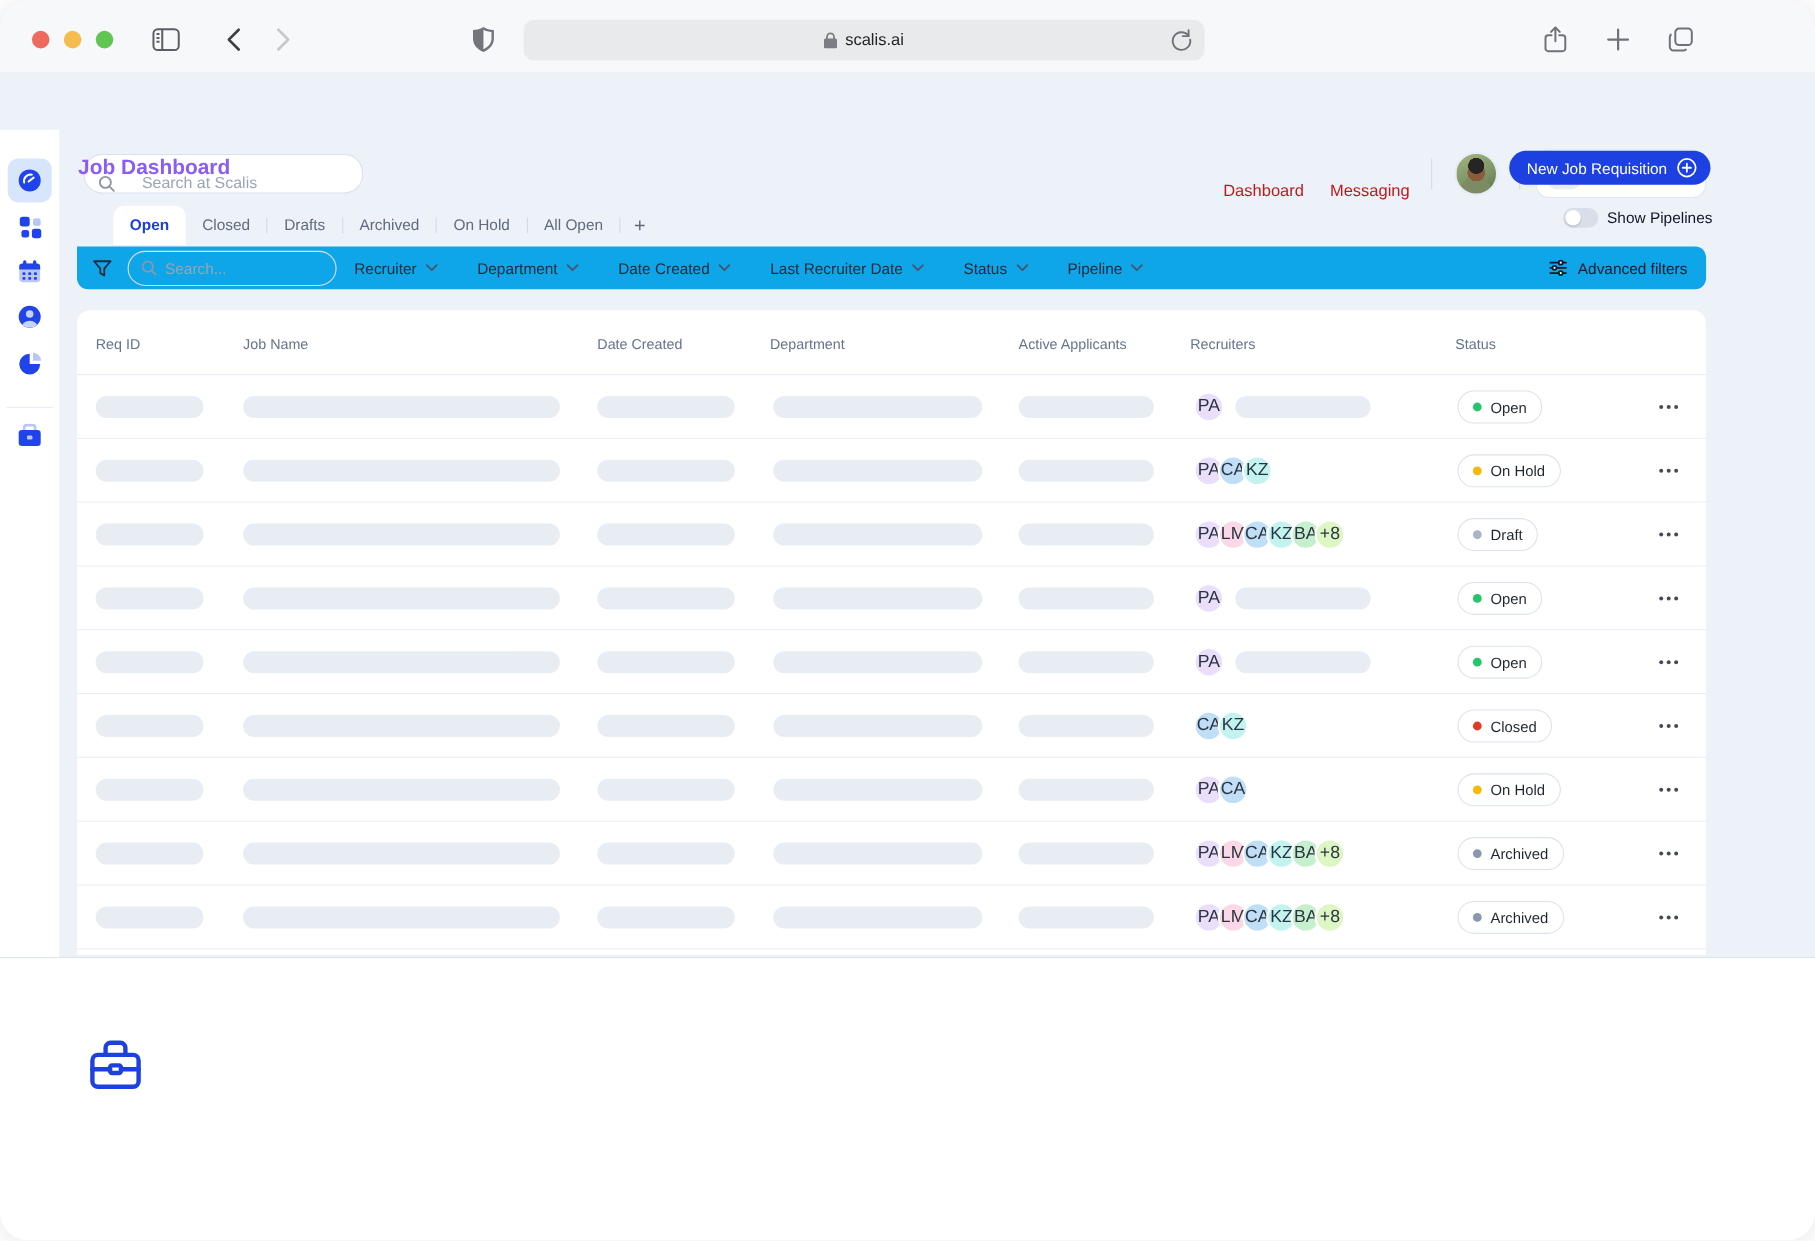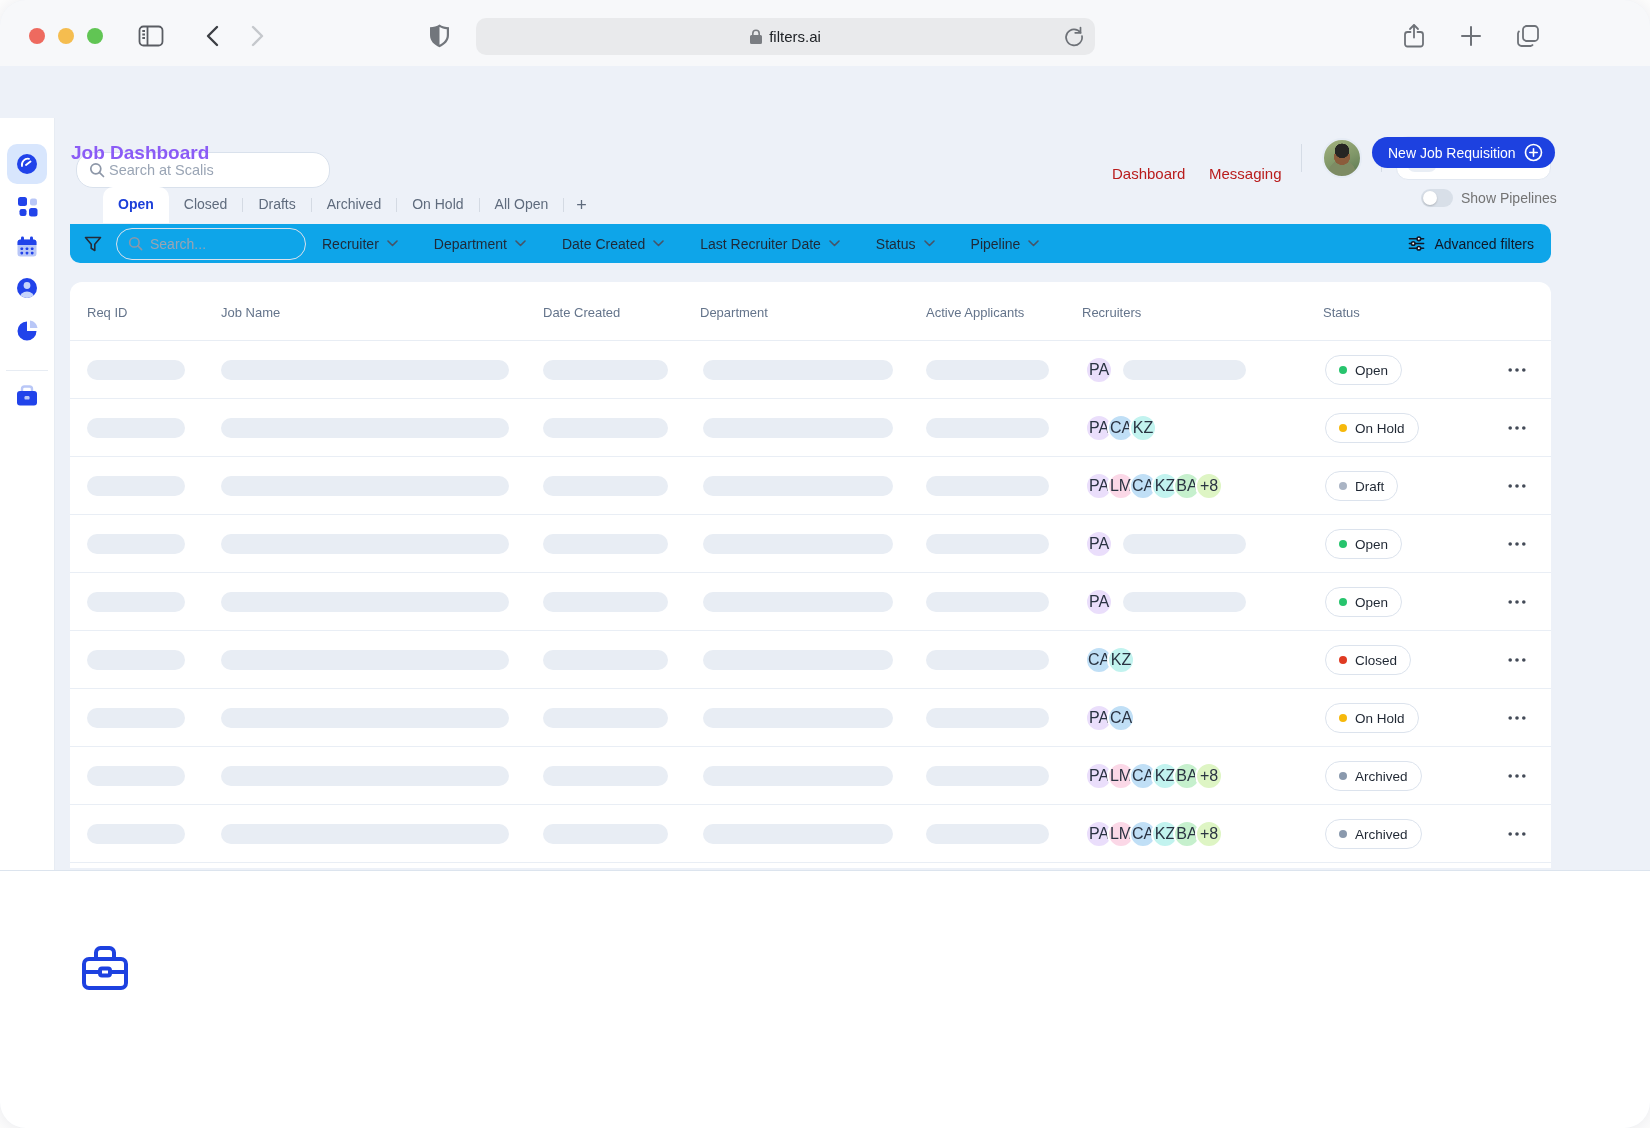--- a/index.html
+++ b/index.html
@@ -19,21 +19,21 @@
     background:#e9eaec; border-radius:10px; display:flex; align-items:center; justify-content:center;
     gap:7px; color:#202327; font-size:15px;
   }
   .urlbar .reload { position:absolute; right:8px; top:5px; }
   
   .appbar { position:absolute; left:0; top:66px; width:1650px; height:52px; background:#edf1f8; }
   .logo { position:absolute; left:17px; top:72px; width:37px; height:37px; }
   .hdr-search {
     position:absolute; left:76px; top:74px; width:254px; height:36px;
     background:#fff; border:1px solid #d9e1ec; border-radius:17px;
-    display:flex; align-items:center; gap:4px; padding:0 12px;margin-top:12px;
+    display:flex; align-items:flex-end; gap:24px; padding:0 12px;
   }
   .hdr-search input { border:none; outline:none; flex:1; font-size:14.5px; color:#1a2233; background:transparent; font-family:"Liberation Sans",sans-serif; }
   .hdr-search input::placeholder { color:#9aa5b5; }
   .nav-link { position:absolute; top:83px; font-size:15px; font-weight:500; color:#b91c1c; cursor:pointer;margin-top:16px; }
   .nav-dash { left:1112px; } .nav-msg { left:1209px; }
   .vdiv { position:absolute; top:78px; width:1px; height:28px; background:#d5dce6; }
   .avatar {
     position:absolute; left:1322px; top:72px; width:40px; height:40px; border-radius:50%;
     border:2px solid #e6ecf5;
     background:
@@ -63,21 +63,21 @@
     display:flex; align-items:center; gap:8px; cursor:pointer; font-family:"Liberation Sans",sans-serif;
   }
   .tabs { position:absolute; left:103px; top:186px; height:38px; display:flex; align-items:center; }
   .tab { padding:9px 15px 11px; font-size:14px; color:#5f6b7d; cursor:pointer; white-space:nowrap; }
   .tab.active { background:#fff; border-radius:10px 10px 0 0; color:#1c3fd9; font-weight:700; }
   .tab-sep { width:1px; height:14px; background:#d4dae3; }
   .tab-plus { padding:0 12px; color:#5f6b7d; font-size:18px; cursor:pointer; }
   .toggle-wrap { position:absolute; left:1421px; top:189px; display:flex; align-items:center; gap:8px; }
   .toggle { width:32px; height:18px; border-radius:9px; background:#d8dfe8; position:relative; cursor:pointer; }
   .toggle .knob { position:absolute; left:2px; top:2px; width:14px; height:14px; border-radius:50%; background:#fff; box-shadow:0 1px 2px rgba(0,0,0,.2); }
-  .toggle-label { font-size:14px; font-weight:500; color:#737373; }
+  .toggle-label { font-size:14px; font-weight:500; color:#0f172a; }
   
   .filterbar { position:absolute; left:70px; top:224px; width:1481px; height:39px; background:#0ea5e9; border-radius:0 10px 10px 10px; display:flex; align-items:center; }
   .funnel { margin-left:14px; }
   .f-search {
     margin-left:14px; width:190px; height:32px; border:1px solid #d9e1ec; border-radius:16px;
     display:flex; align-items:center; gap:7px; padding:0 11px;
   }
   .f-search input { border:none; outline:none; flex:1; width:100%; font-size:14px; color:#1a2233; background:transparent; font-family:"Liberation Sans",sans-serif; }
   .f-search input::placeholder { color:#9aa4b2; }
   .filters { display:flex; align-items:center; gap:36px; margin-left:16px; }
@@ -145,21 +145,21 @@
     <span class="chrome-ic" style="left:425px">
       <svg width="21" height="24" viewBox="0 0 21 24" fill="#72767c">
           <path d="M10.5 0.5 C13 2.2 16.6 3.2 20 3.3 V11 C20 17 16 20.7 10.5 23.3 C5 20.7 1 17 1 11 V3.3 C4.4 3.2 8 2.2 10.5 0.5 Z M10.5 3 V20.8 C14.7 18.6 17.8 15.6 17.8 11 V5.2 C15.1 4.9 12.6 4.2 10.5 3 Z"></path>
         </svg>
     </span>
 
     <div class="urlbar">
       <svg width="12" height="15" viewBox="0 0 12 15">
           <path fill="#7a7d82" d="M2 6 V4.5 A4 4 0 0 1 10 4.5 V6 H10.5 A1.5 1.5 0 0 1 12 7.5 V13.5 A1.5 1.5 0 0 1 10.5 15 H1.5 A1.5 1.5 0 0 1 0 13.5 V7.5 A1.5 1.5 0 0 1 1.5 6 Z M3.6 6 H8.4 V4.5 A2.4 2.4 0 0 0 3.6 4.5 Z"></path>
         </svg>
-      <span>filters.ai</span>
+      <span>scalis.ai</span>
       <span class="reload">
         <svg width="26" height="26" viewBox="0 0 26 26" fill="none" stroke="#6d7177" stroke-width="1.7" stroke-linecap="round">
           <path d="M19.5 9.5 A8 8 0 1 0 21 13"></path>
             <polyline points="19.5,4.5 19.5,9.8 14.2,9.8" fill="none"></polyline>
         </svg>
       </span>
     </div>
 
     <span class="chrome-ic" style="left:1400px">
       <svg width="22" height="26" viewBox="0 0 22 26" fill="none" stroke="#6e7278" stroke-width="1.8" stroke-linecap="round" stroke-linejoin="round">

